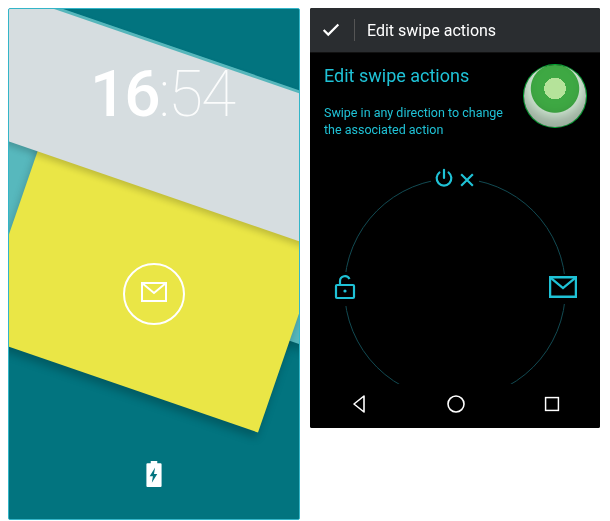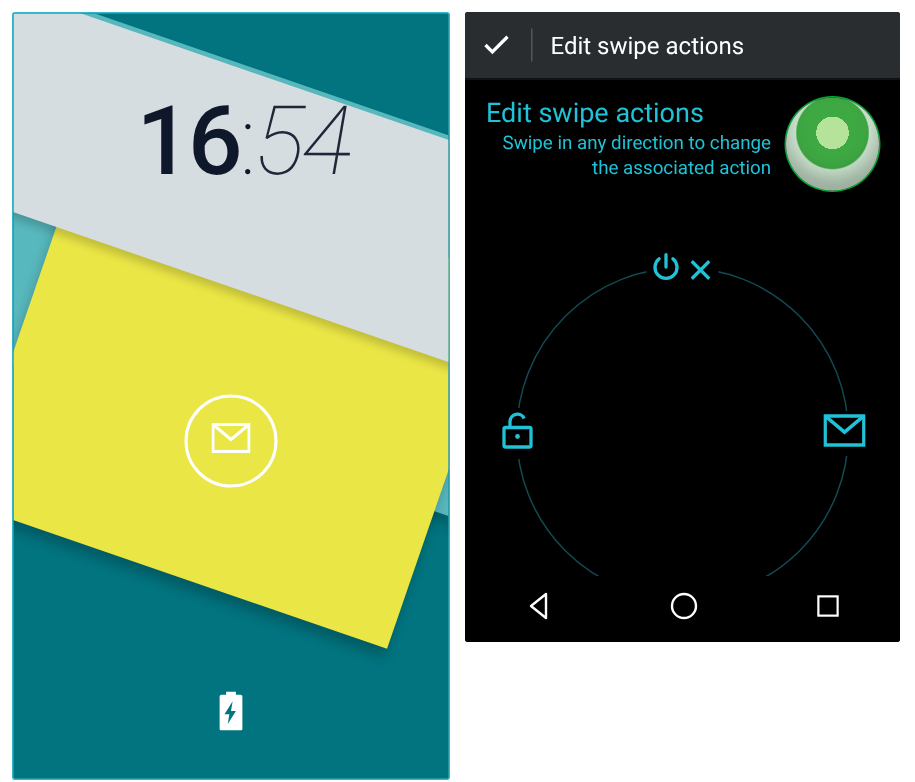--- a/index.html
+++ b/index.html
@@ -58,34 +58,34 @@
     transform: rotate(19deg);
     background: #eae646;
     box-shadow: 0 6px 8px rgba(0,0,0,.22);
   }
 
   .clock-block {
     position: absolute;
     top: 54px;
     left: 0; right: 0;
     text-align: right;
-    color: #0f172a;
+    color: #ffffff;
     padding-left: 16px;
   }
   .clock-time {
     font-size: 64px;
     font-weight: 100;
     letter-spacing: -2px;
     line-height: 1;
     display: flex;
     justify-content: center;
     align-items: baseline;
   }
   .clock-time .h { font-weight: 500; }
-  .clock-time .m { font-weight: 100; opacity: .92; font-style: italic; }
+  .clock-time .m { font-weight: 100; opacity: .92; }
   .clock-date {
     font-size: 11px;
     letter-spacing: 3px;
     margin-top: 4px;
     font-weight: 300;
   }
   .clock-date .d { font-weight: 600; }
 
   .lock-ring-center {
     position: absolute;
@@ -136,23 +136,22 @@
     gap: 10px;
     color: #1fc2d6;
   }
   .edit-header .txt { flex: 1; }
   .edit-header .h {
     font-size: 18px;
     font-weight: 400;
   }
   .edit-header .sub {
     font-size: 12.5px;
-    margin-top: 2px;
+    margin-top: 19px;
     line-height: 1.35;
-    text-align: right;
   }
   .avatar {
     width: 62px; height: 62px;
     border-radius: 50%;
     background: radial-gradient(circle at 50% 38%, #b5e39a 0 22%, #3ea843 22% 48%, #cfe7d2 50% 100%);
     box-shadow: 0 0 0 1px #0a3, inset 0 -10px 12px rgba(0,0,0,.25);
     flex-shrink: 0;
   }
 
   .swipe-ring {

